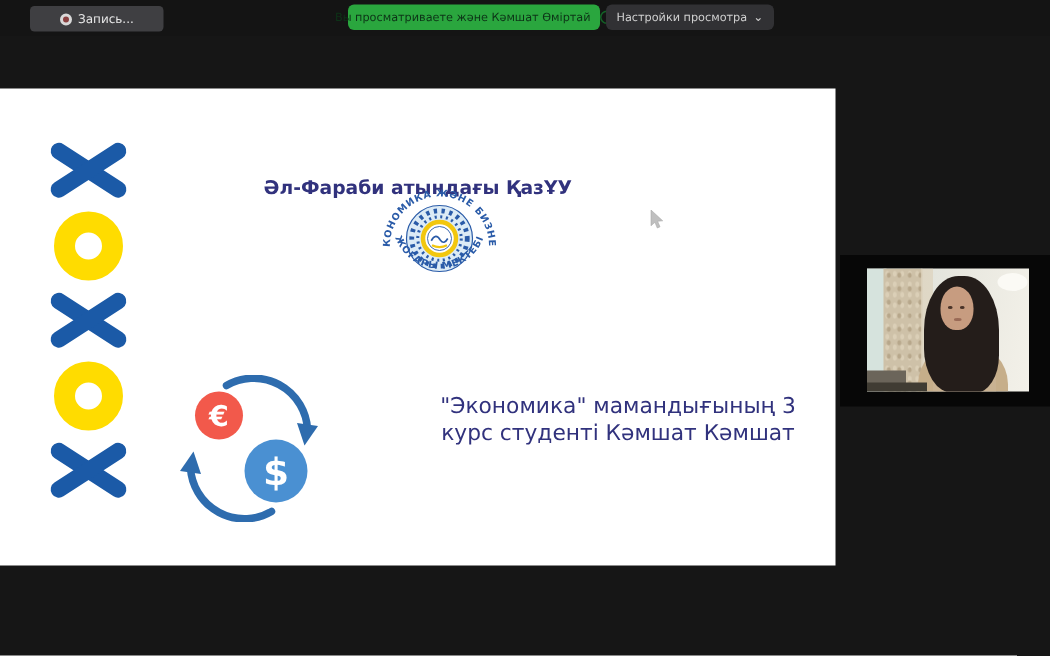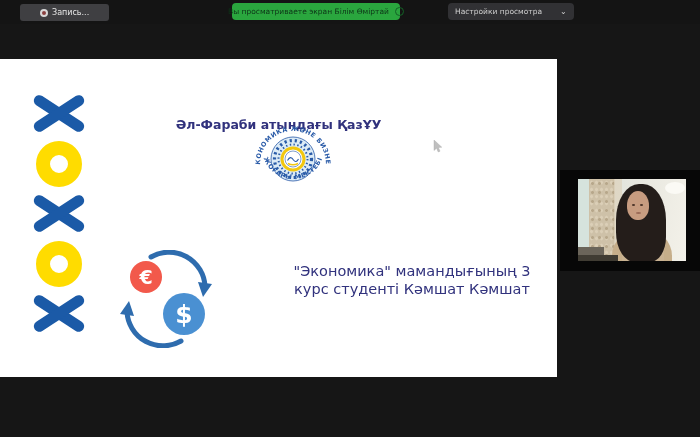--- a/index.html
+++ b/index.html
@@ -10,21 +10,21 @@
   .topbar { position:absolute; left:0; top:0; width:700px; height:24px; background:#141414; }
   .rec-badge { position:absolute; left:20px; top:4px; height:17px; background:#3f3f42; border-radius:3px;
     display:flex; align-items:center; gap:4px; padding:0 20px; }
   .rec-icon { width:8px; height:8px; border-radius:50%; border:2px solid #d8d8d8; background:#8a4040; }
   .rec-label { font-size:8px; color:#e8e8e8; }
   .green-banner { position:absolute; left:232px; top:3px; width:168px; height:17px; background:#2aa63e; border-radius:4px;
     display:flex; align-items:center; justify-content:center; gap:6px; padding:0 6px; }
   .green-banner .lbl { font-size:7.5px; color:#0d3317; white-space:nowrap; }
   .ring-icon { width:9px; height:9px; border-radius:50%; border:1.5px solid #126326; flex:0 0 auto; }
   .settings-btn { position:absolute; left:404px; top:3px; height:17px; background:#313134; border-radius:4px;
-    display:flex; align-items:center; gap:18px; padding:0 7px;margin-left:44px; }
+    display:flex; align-items:center; gap:4px; padding:0 7px; }
   .settings-btn .lbl { font-size:7.5px; color:#d0d0d0; white-space:nowrap; }
   .chev { font-size:8px; color:#d0d0d0; line-height:8px; }
 
   
   .slide { position:absolute; left:0; top:59px; width:557px; height:318px; background:#ffffff; }
   .ministry { position:absolute; left:0; top:21px; width:100%; text-align:center;
     font-size:12.5px; font-weight:bold; color:#31327d; line-height:18px; white-space:pre-wrap; }
   .topic { position:absolute; left:0; top:147px; width:100%; text-align:center;
     font-size:15px; font-weight:600; color:#31327d; }
   .author { position:absolute; left:262px; top:203px; width:300px; text-align:center;
@@ -63,21 +63,21 @@
 </style>
 </head>
 <body>
 
 <div class="topbar">
   <div class="rec-badge">
     <span class="rec-icon"></span>
     <span class="rec-label">Запись...</span>
   </div>
   <div class="green-banner">
-    <span class="lbl">Вы просматриваете экран Білім Өміртай</span>
+    <span class="lbl">Вы просматриваете және Кәмшат Өміртай</span>
     <span class="ring-icon"></span>
   </div>
   <div class="settings-btn">
     <span class="lbl">Настройки просмотра</span>
     <span class="chev">⌄</span>
   </div>
 </div>
 
 <div class="slide">
 

